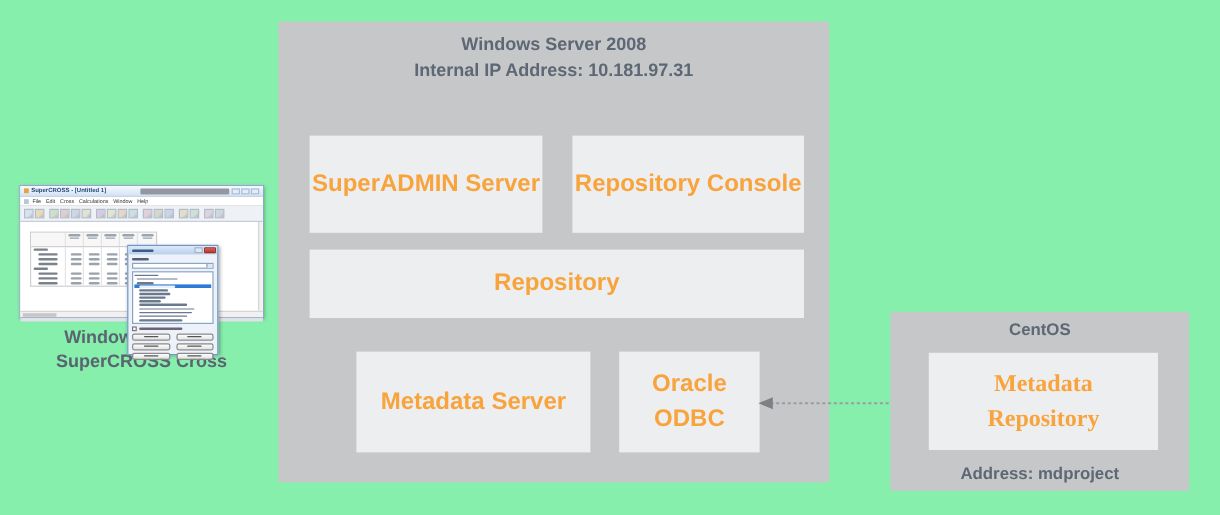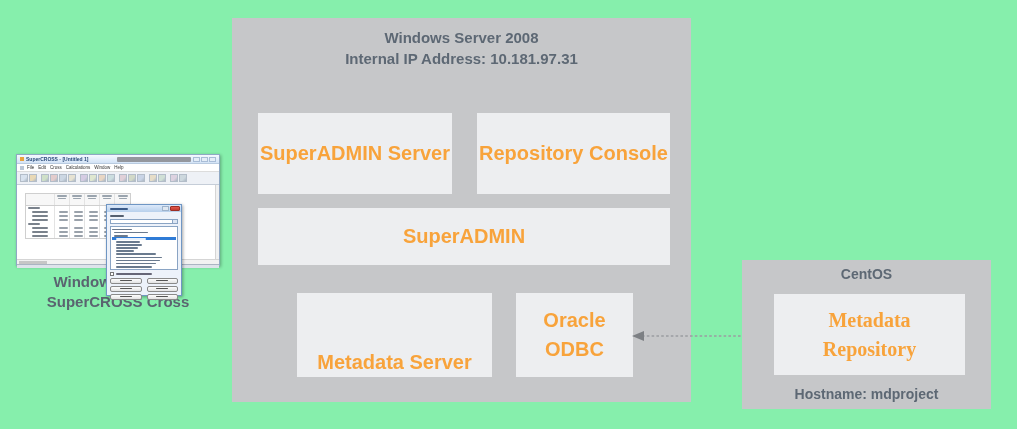--- a/index.html
+++ b/index.html
@@ -16,21 +16,21 @@
   #win-server-hdr { position:absolute; left:0; top:9px; width:100%; }
   #centos-title { position:absolute; left:0; top:6px; width:100%; font-weight:bold; font-size:14px; color:#5d6874; text-align:center; }
   #centos-hostname { position:absolute; left:0; bottom:7px; width:100%; font-weight:bold; font-size:14px; color:#5d6874; text-align:center; }
 
   
   .comp-box { position:absolute; background:#edeef0; display:flex; align-items:center; justify-content:center;
               text-align:center; font-weight:bold; font-size:20px; line-height:29px; color:#f8a33b; }
   #box-superadmin-server  { left:26px;  top:95px;  width:194px; height:81px; }
   #box-superadmin-console { left:245px; top:95px;  width:193px; height:81px; }
   #box-superserver        { left:26px;  top:190px; width:412px; height:57px; }
-  #box-metadata-server    { left:65px;  top:275px; width:195px; height:84px;align-items:flex-end; }
+  #box-metadata-server    { left:65px;  top:275px; width:195px; height:84px; }
   #box-oracle-odbc        { left:284px; top:275px; width:117px; height:84px; padding:0 14px; }
   #box-metadata-repo      { left:32px;  top:34px;  width:191px; height:81px; padding:0 20px;font-family:Liberation Serif, serif; }
 
   
   #arrow-wrap { position:absolute; left:631px; top:329px; width:146px; height:14px; }
 
   
   #mini-shot { position:absolute; left:16px; top:154px; width:204px; height:112px; background:#fff;
                border:1px solid #8fa8c4; box-shadow:1px 1px 3px rgba(0,0,0,.3); }
   #ms-titlebar { position:relative; height:9px; background:linear-gradient(#f5faff,#d3e3f6); border-bottom:1px solid #b9cbe0;
@@ -101,21 +101,21 @@
       <div class="hdr">Windows Server 2008</div>
       <div class="hdr">Internal IP Address: 10.181.97.31</div>
     </div>
     <div id="box-superadmin-server" class="comp-box">
       <span>SuperADMIN Server</span>
     </div>
     <div id="box-superadmin-console" class="comp-box">
       <span>Repository Console</span>
     </div>
     <div id="box-superserver" class="comp-box">
-      <span>SuperADMIN</span>
+      <span>Repository</span>
     </div>
     <div id="box-metadata-server" class="comp-box">
       <span>Metadata Server</span>
     </div>
     <div id="box-oracle-odbc" class="comp-box">
       <span>Oracle ODBC</span>
     </div>
   </div>
 
   <div id="arrow-wrap">
@@ -124,21 +124,21 @@
       <polygon points="1,7 13,2 13,12" fill="#7d8084"></polygon>
       <polygon points="145,7 133,2 133,12" fill="#7d8084"></polygon>
     </svg>
   </div>
 
   <div id="centos-box" class="container-gray">
     <div id="centos-title">CentOS</div>
     <div id="box-metadata-repo" class="comp-box">
       <span>Metadata Repository</span>
     </div>
-    <div id="centos-hostname">Hostname: mdproject</div>
+    <div id="centos-hostname">Address: mdproject</div>
   </div>
 
   <div id="mini-shot">
     <div id="ms-titlebar">
       <span id="ms-title-icon"></span>
       <span id="ms-title-text">SuperCROSS - [Untitled 1]</span>
       <span id="ms-title-band"></span>
       <span id="ms-winbtns">
         <span class="ms-winbtn"></span>
         <span class="ms-winbtn"></span>

